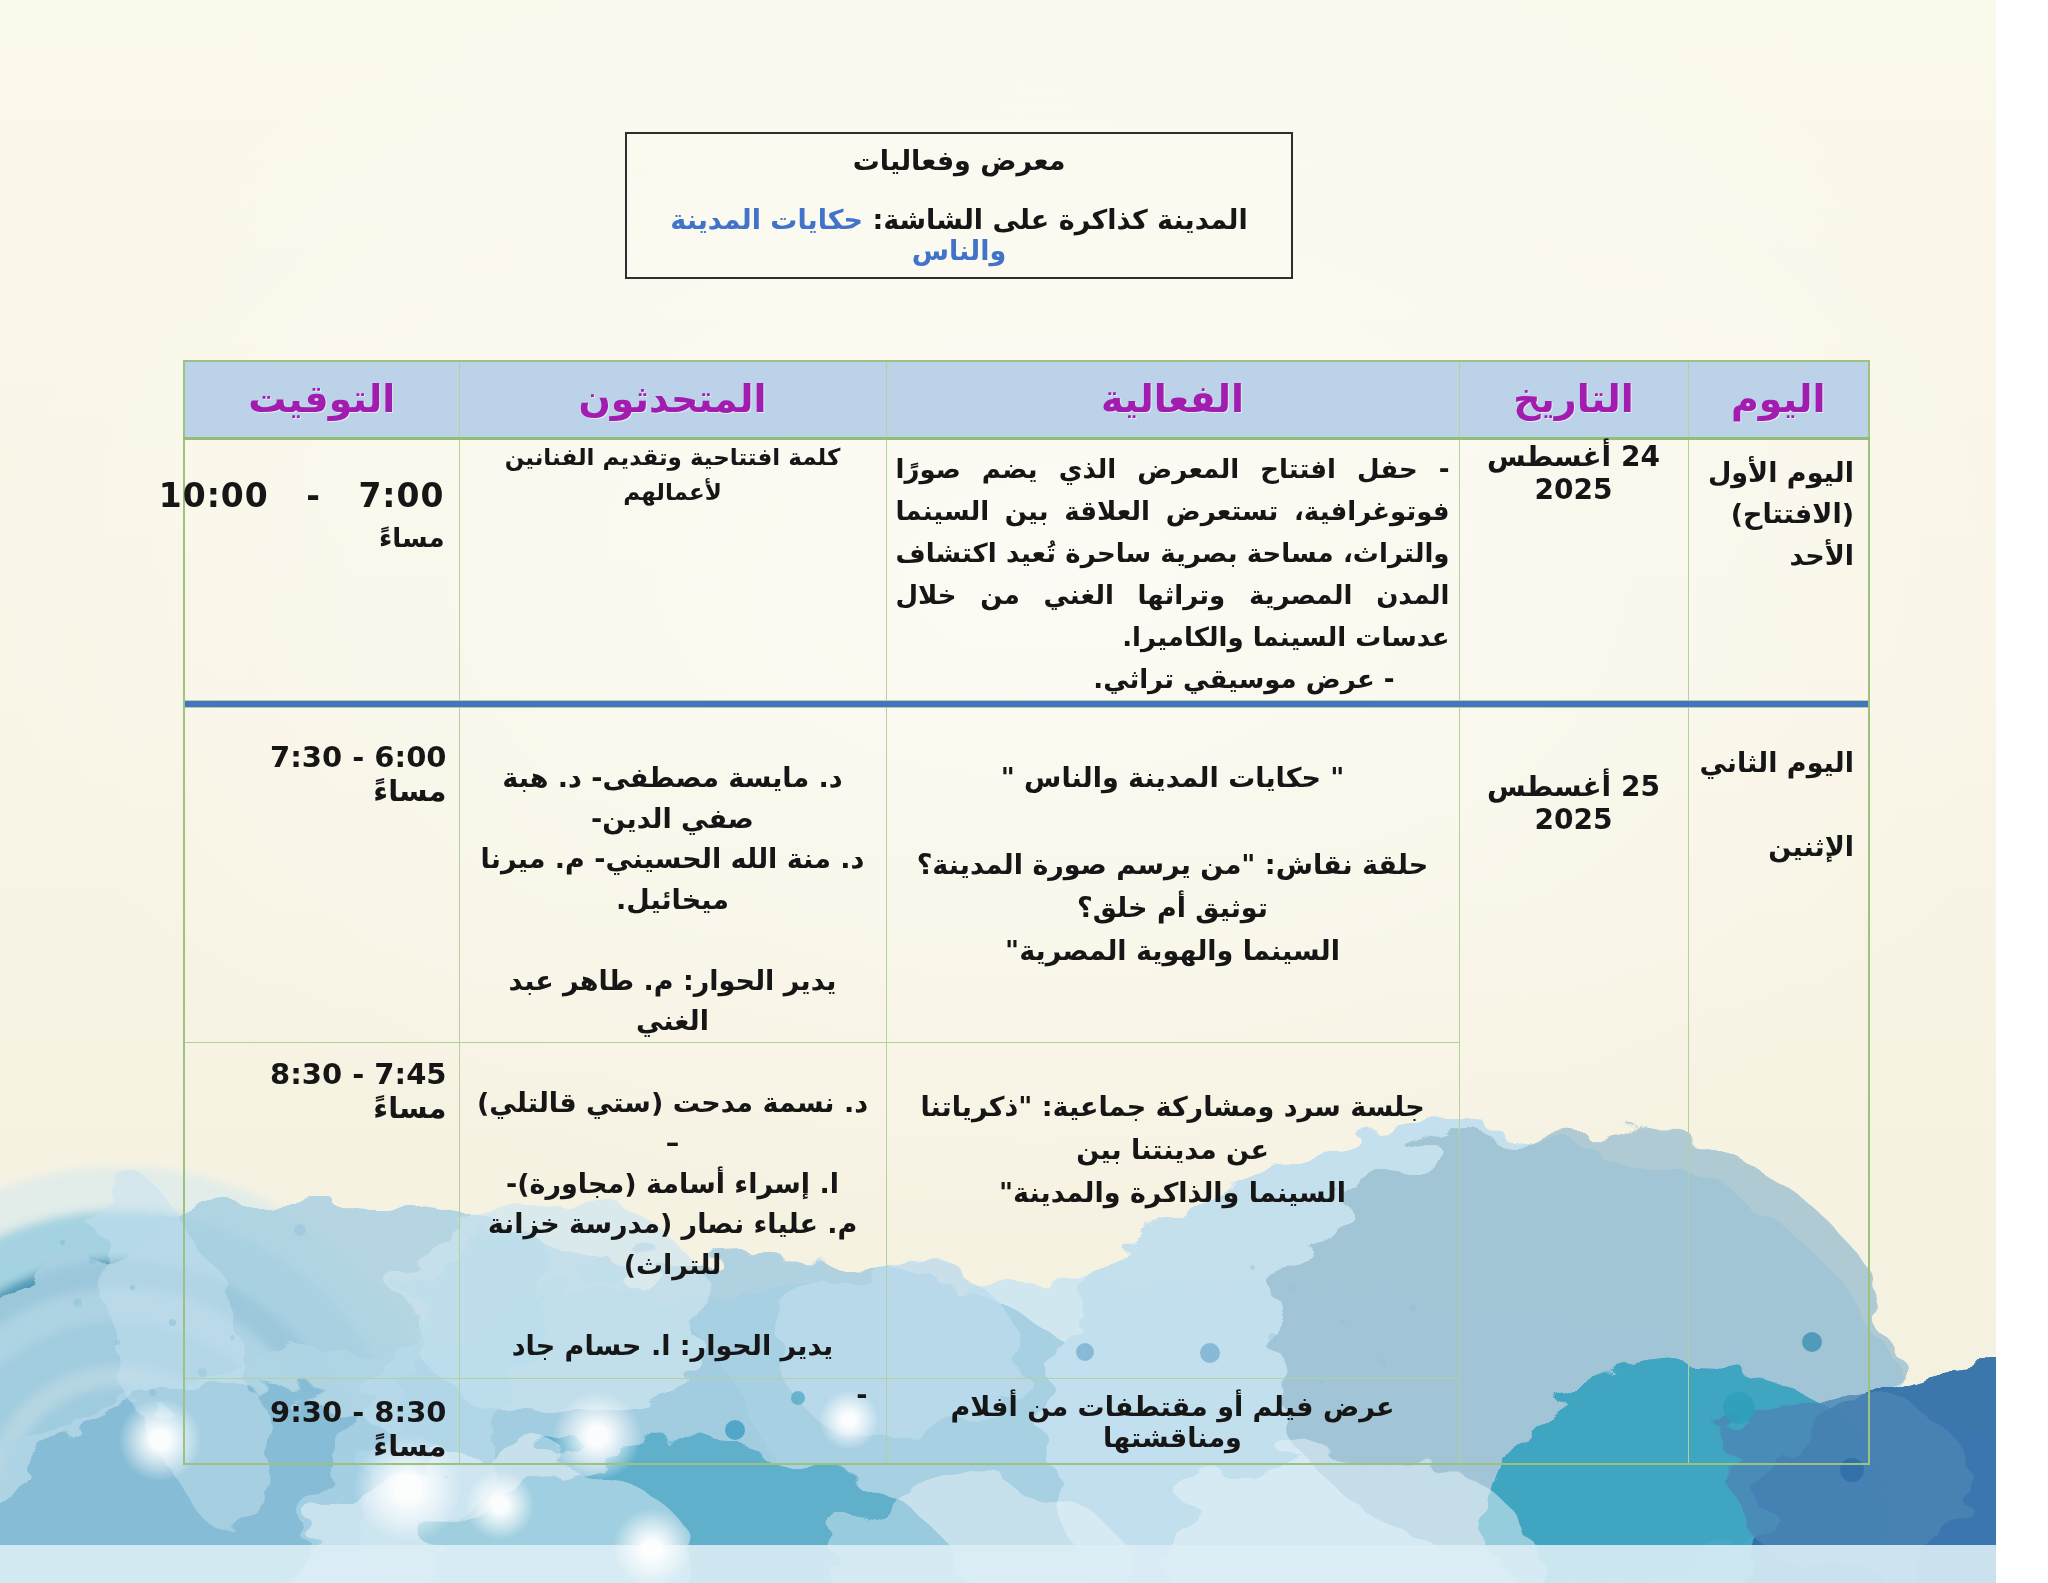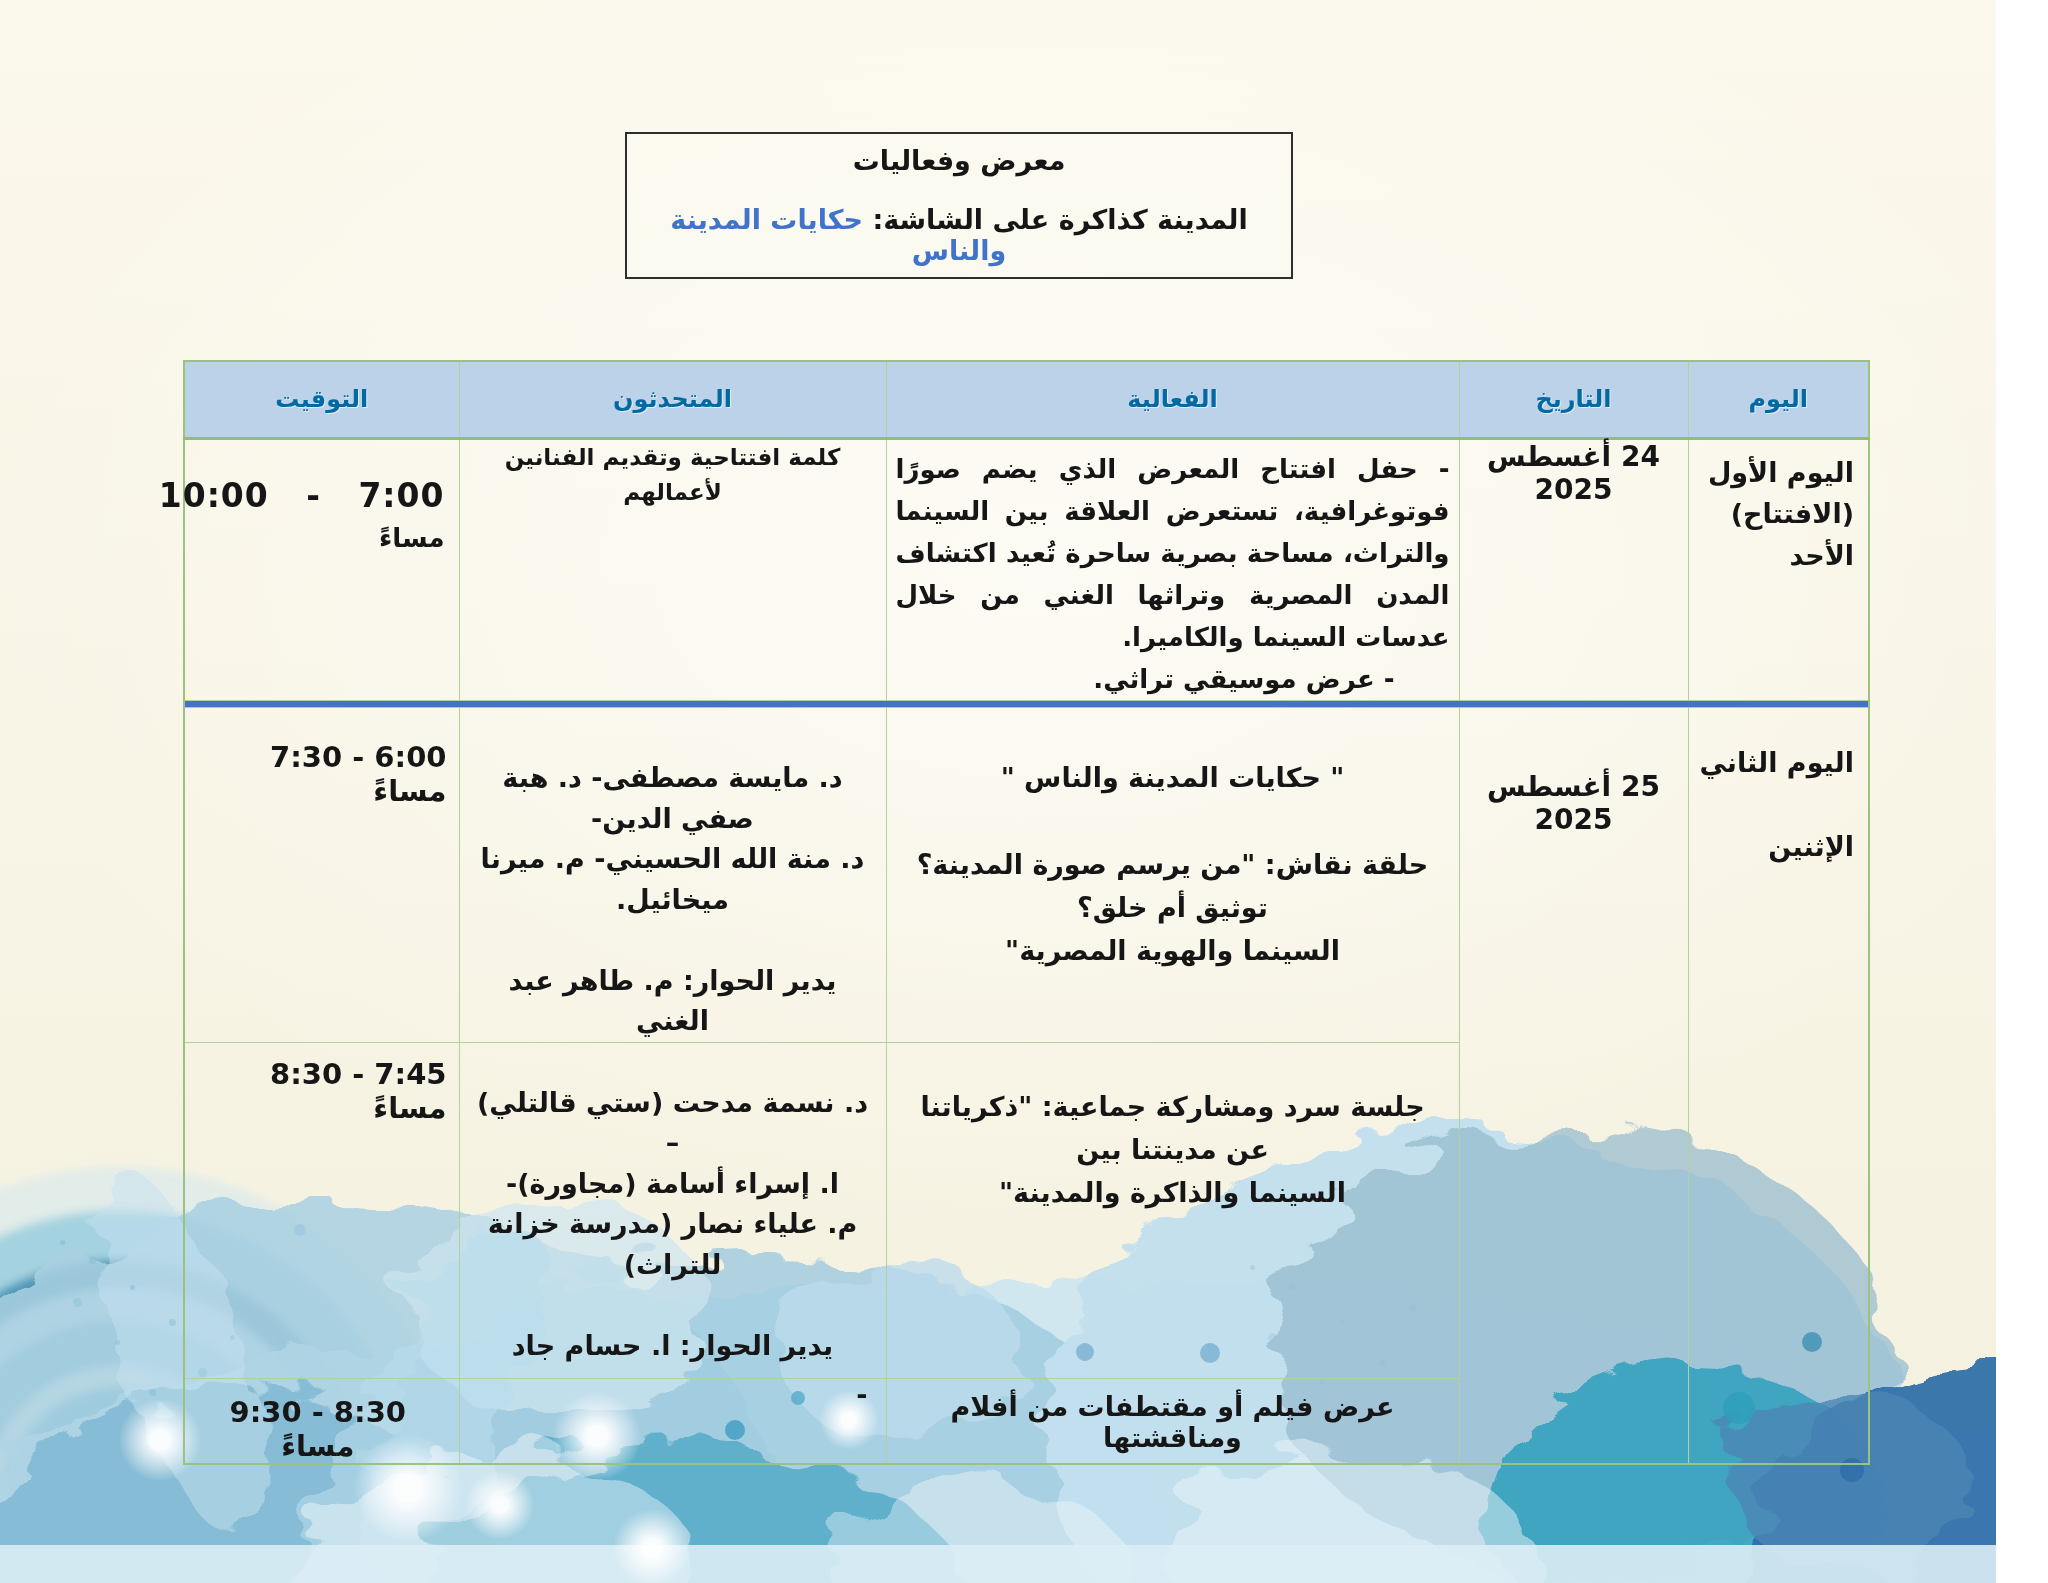--- a/index.html
+++ b/index.html
@@ -51,22 +51,22 @@
   .title-blue { color:#4173c9; }
 
   
   table.schedule {
     position:absolute; left:183px; top:360px; width:1685px;
     border-collapse:collapse; table-layout:fixed; direction:rtl;
     font-weight:bold; color:#161616; border:2px solid #9cc27f;
   }
   .schedule th, .schedule td { border:1px solid #b3d29b; vertical-align:top; }
   .schedule th {
-    background:#bcd2e9; height:77px; font-size:24px; vertical-align:middle;
-    text-align:center; border-bottom:3px solid #8fbe74; color:#0369a1;
+    background:#bcd2e9; height:77px; font-size:38px; vertical-align:middle;
+    text-align:center; border-bottom:3px solid #8fbe74; color:#a21caf;
     text-shadow:1px 1px 0 rgba(255,255,255,.55);
   }
   tr.divider td { height:7px; padding:0; background:#4472c4; border-left:none; border-right:none; }
   .ml { white-space:pre-wrap; }
 
   .c-day  { font-size:27px; line-height:1.55; text-align:right; padding:12px 14px 0 6px; }
   .c-day2 { padding-top:34px; }
   .c-date { font-size:28px; text-align:center; }
   .vmid   { vertical-align:middle; }
   .c-date2{ padding-top:62px; }
@@ -81,21 +81,21 @@
   .c-eventA { font-size:27px; line-height:1.6;  text-align:center; padding:48px 8px 0 8px; }
   .c-speakA { font-size:27px; line-height:1.5;  text-align:center; padding:50px 8px 0 8px; }
   .c-timeA  { font-size:29px; text-align:right; padding:32px 12px 0 4px; }
 
   .c-eventB { font-size:27px; line-height:1.6;  text-align:center; padding:42px 8px 0 8px; }
   .c-speakB { font-size:27px; line-height:1.5;  text-align:center; padding:40px 8px 12px 8px; }
   .c-timeB  { font-size:29px; text-align:right; padding:14px 12px 0 4px; }
 
   .c-eventC { font-size:27px; text-align:center; padding:12px 8px 0 8px; }
   .c-speakC { font-size:27px; text-align:right; vertical-align:bottom; padding:0 18px 12px 0; }
-  .c-timeC  { font-size:29px; text-align:center; padding:16px 12px 0 4px; }
+  .c-timeC  { font-size:29px; text-align:right; padding:16px 12px 0 4px; }
 
   .h-r1 td { height:213px; }
   .h-rA td { height:218px; }
   .h-rB td { height:252px; }
   .h-rC td { height:80px;  }
 </style>
 </head>
 <body>
 
 <div class="page">

